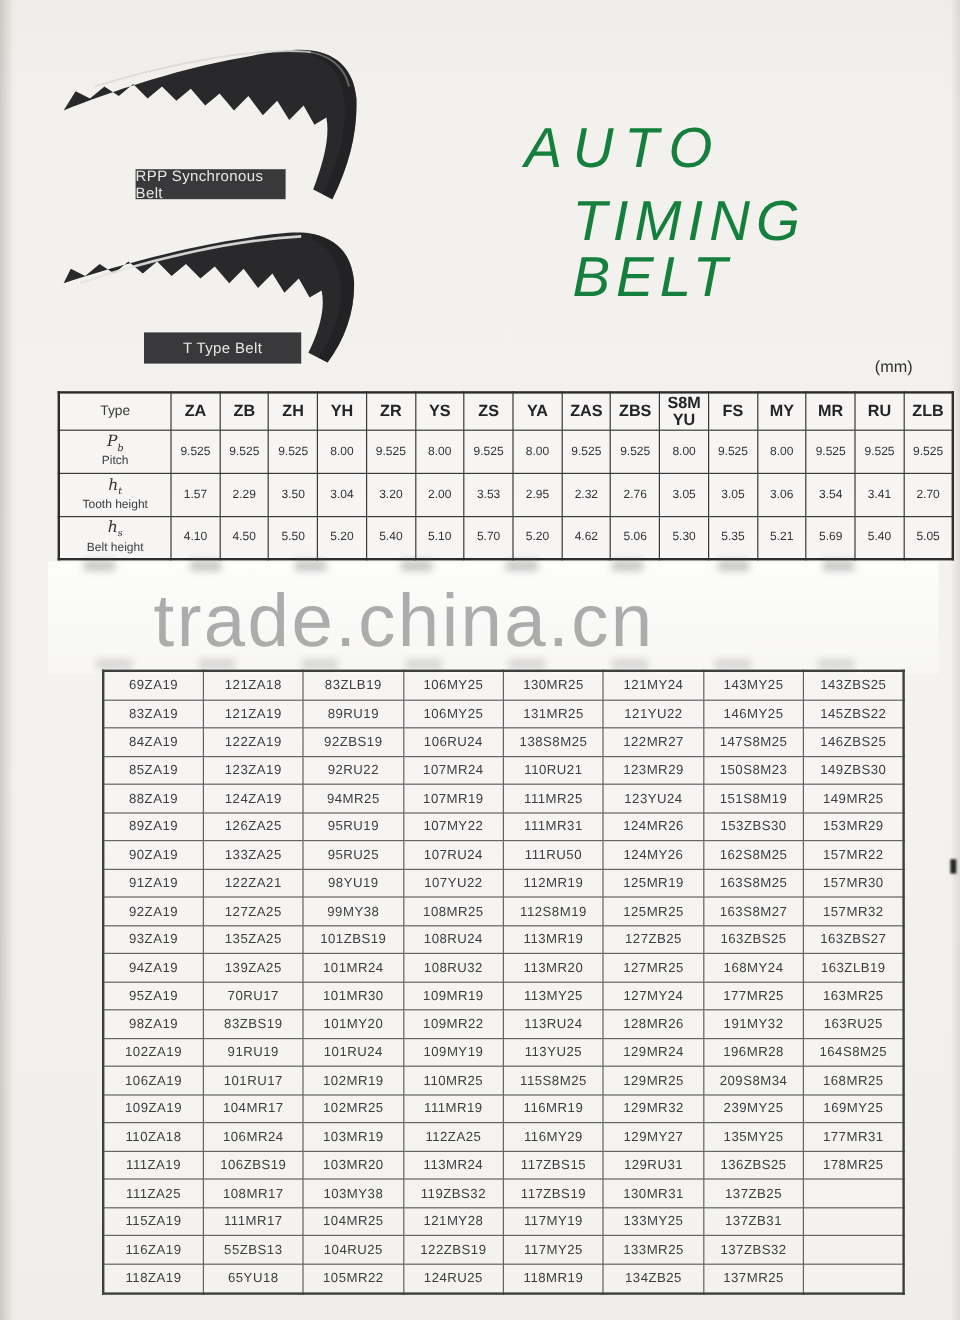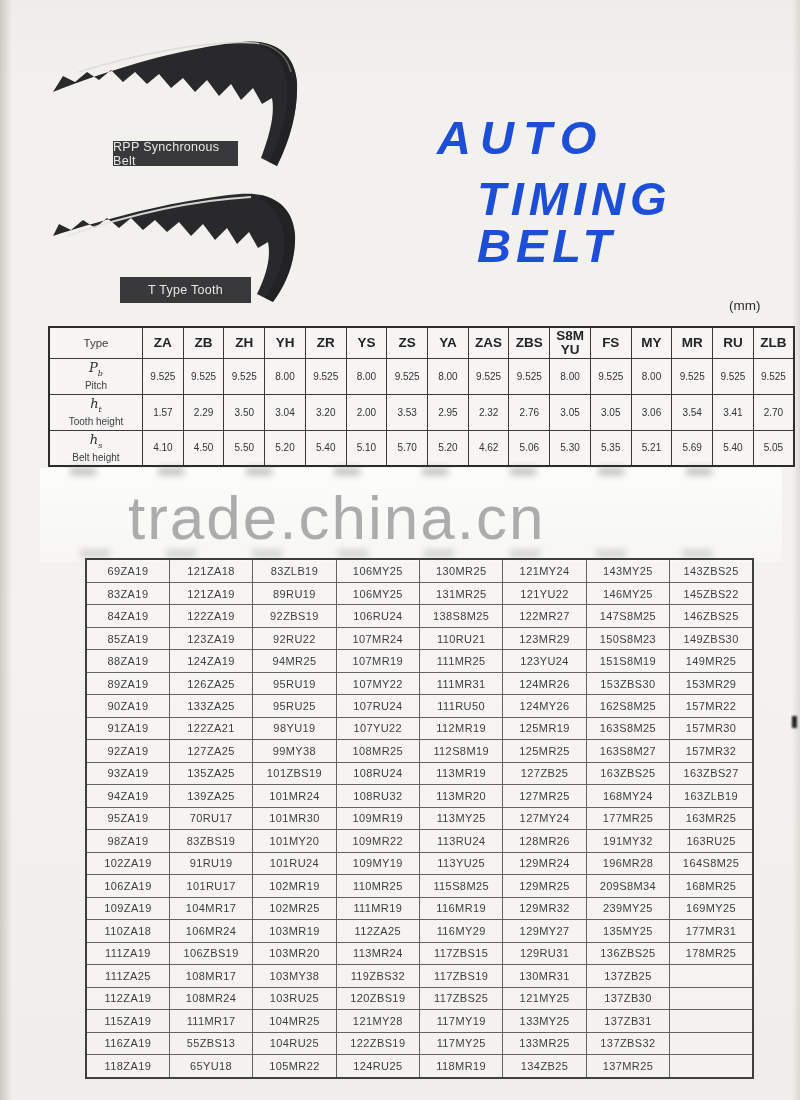--- a/index.html
+++ b/index.html
@@ -15,21 +15,21 @@
 
   .belt-svg{position:absolute;}
   #belt1{left:45px;top:26px;}
   #belt2{left:45px;top:176px;}
 
   .banner{position:absolute;background:#39393b;color:#e7e7e5;display:flex;align-items:center;
     justify-content:center;font-size:12.5px;letter-spacing:.3px;z-index:5;}
   #banner1{left:113px;top:141px;width:125px;height:25px;}
   #banner2{left:120px;top:277px;width:131px;height:26px;}
 
-  .title{position:absolute;left:437px;top:114px;color:#1d4ed8;font-style:italic;font-weight:bold;line-height:1;}
+  .title{position:absolute;left:437px;top:99px;color:#15803d;font-style:italic;font-weight:normal;line-height:1;}
   .title .l1{font-size:47px;letter-spacing:9px;}
   .title .l2{font-size:47px;letter-spacing:5px;margin-top:14px;word-spacing:26px;margin-left:40px;}
 
   .unit{position:absolute;left:729px;top:298px;font-size:13.5px;color:#2f2f31;}
 
   .spec-table{position:absolute;left:48px;top:326px;width:747px;height:141px;
     border-collapse:collapse;table-layout:fixed;border:2px solid #2c2c2c;background:rgba(255,255,255,.3);}
   .spec-table th,.spec-table td{border:1px solid #3a3a3a;text-align:center;vertical-align:middle;padding:0;}
   .spec-table thead tr{height:31px;}
   .spec-table tbody tr{height:36px;}
@@ -76,21 +76,21 @@
 <svg id="belt2" class="belt-svg" width="280" height="132" viewBox="0 0 280 132">
   <path fill="#29292b" d="M8,60 C50,46 110,30 150,24 C180,19 202,16 216,19 C238,24 248,38 250,58
     C251,82 243,106 228,126 L212,118 C222,98 226,80 223,66
     L213,72 L204,56 L192,68 L182,52 L170,64 L158,48 L146,60 L134,46 L122,56 L110,44
     L98,54 L86,42 L74,52 L62,42 L50,52 L38,44 L26,54 L14,48 Z"></path>
   <path fill="none" stroke="#e7e6e3" stroke-width="2.2" opacity=".9" d="M22,60 C86,38 152,24 206,21"></path>
   <path fill="#1d1d1f" opacity=".55" d="M216,19 C238,24 248,38 250,58 C251,82 243,106 228,126
     L220,122 C234,102 241,80 239,60 C237,42 228,28 214,23 Z"></path>
 </svg>
 <div id="banner2" class="banner">
-  <span>T Type Tooth</span>
+  <span>T Type Belt</span>
 </div>
 
 <div class="title">
   <div class="l1">AUTO</div>
   <div class="l2">TIMING BELT</div>
 </div>
 
 <div class="unit">(mm)</div>
 
 <table class="spec-table">
@@ -377,30 +377,20 @@
         <td>111ZA25</td>
         <td>108MR17</td>
         <td>103MY38</td>
         <td>119ZBS32</td>
         <td>117ZBS19</td>
         <td>130MR31</td>
         <td>137ZB25</td>
         <td></td>
       </tr>
       <tr>
-        <td>112ZA19</td>
-        <td>108MR24</td>
-        <td>103RU25</td>
-        <td>120ZBS19</td>
-        <td>117ZBS25</td>
-        <td>121MY25</td>
-        <td>137ZB30</td>
-        <td></td>
-      </tr>
-      <tr>
         <td>115ZA19</td>
         <td>111MR17</td>
         <td>104MR25</td>
         <td>121MY28</td>
         <td>117MY19</td>
         <td>133MY25</td>
         <td>137ZB31</td>
         <td></td>
       </tr>
       <tr>

